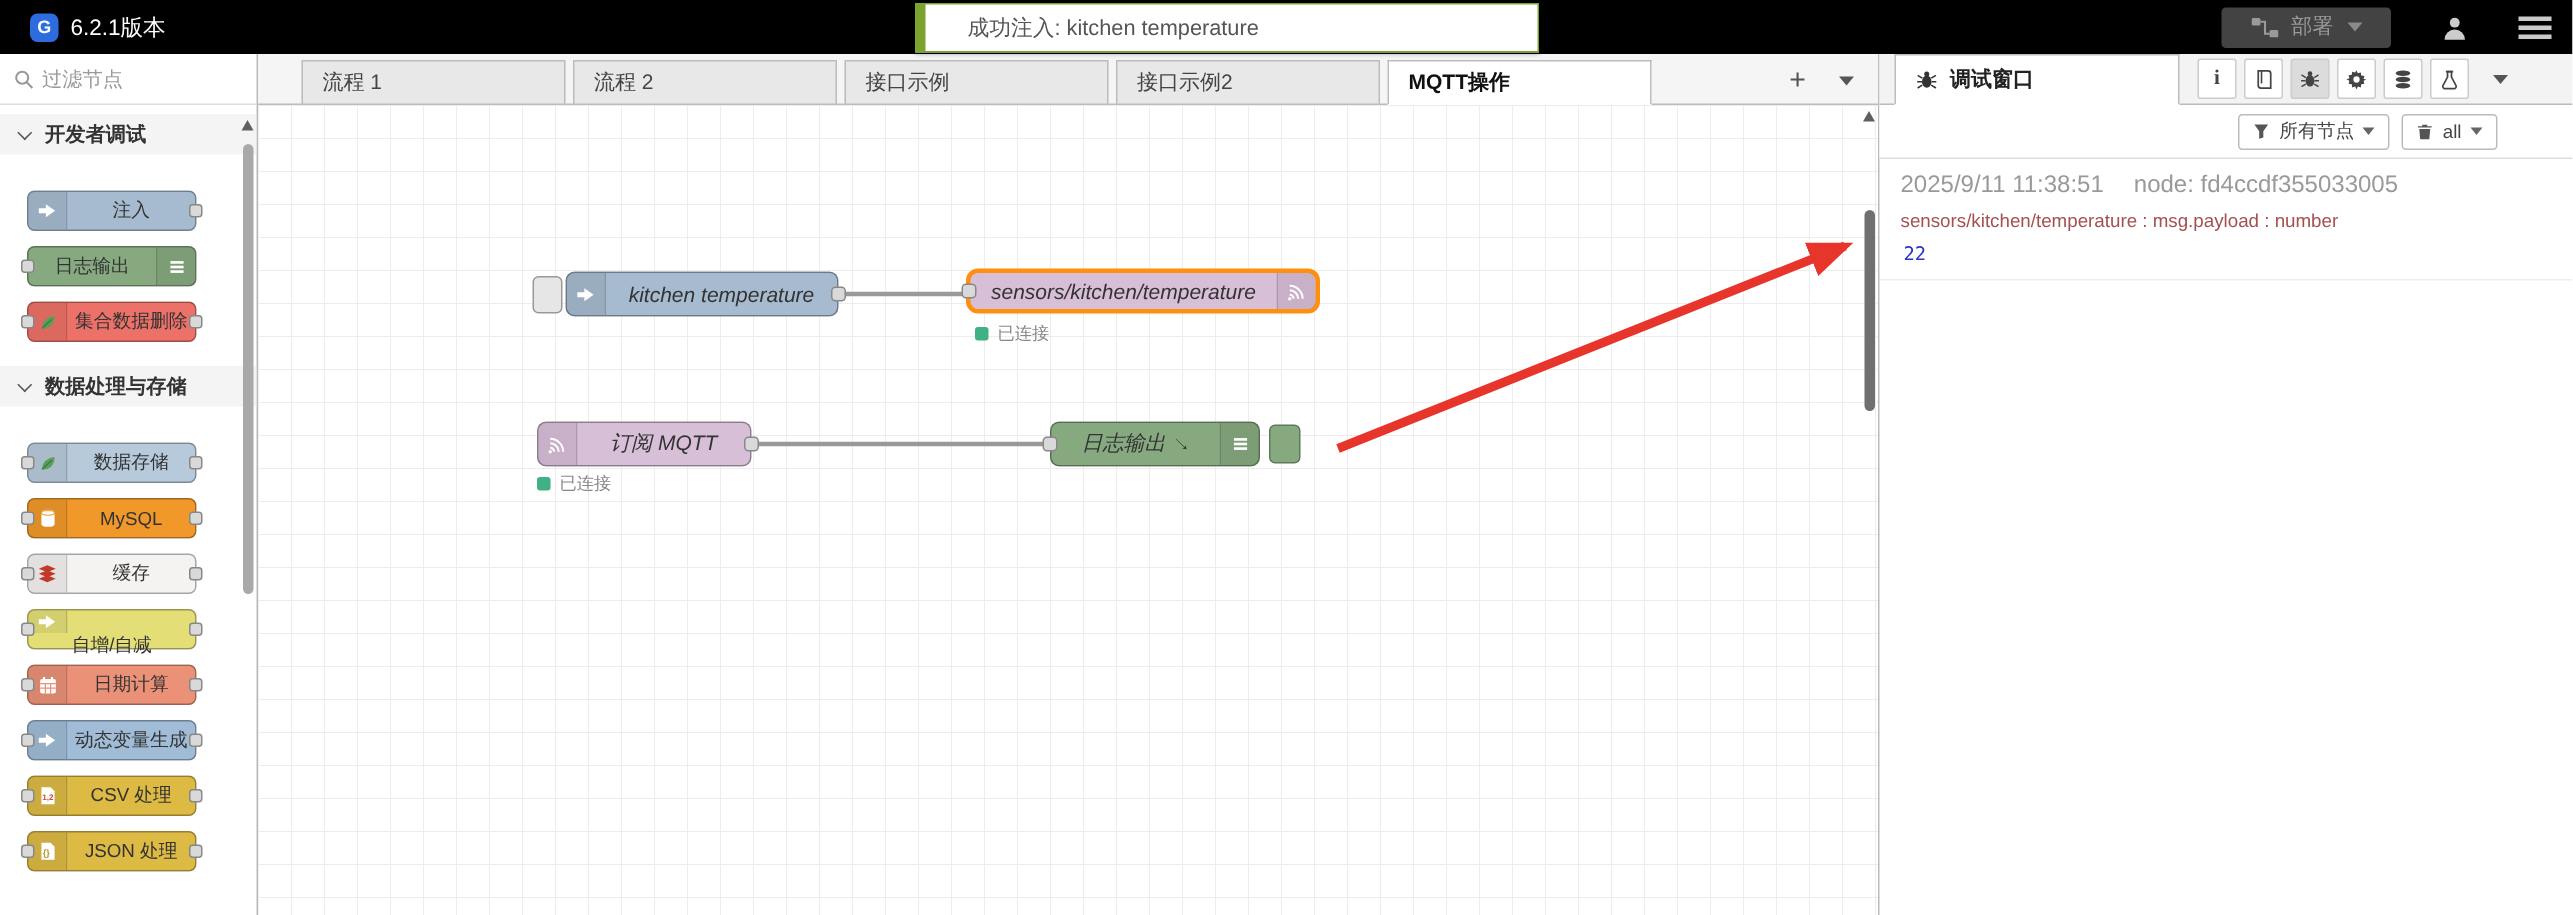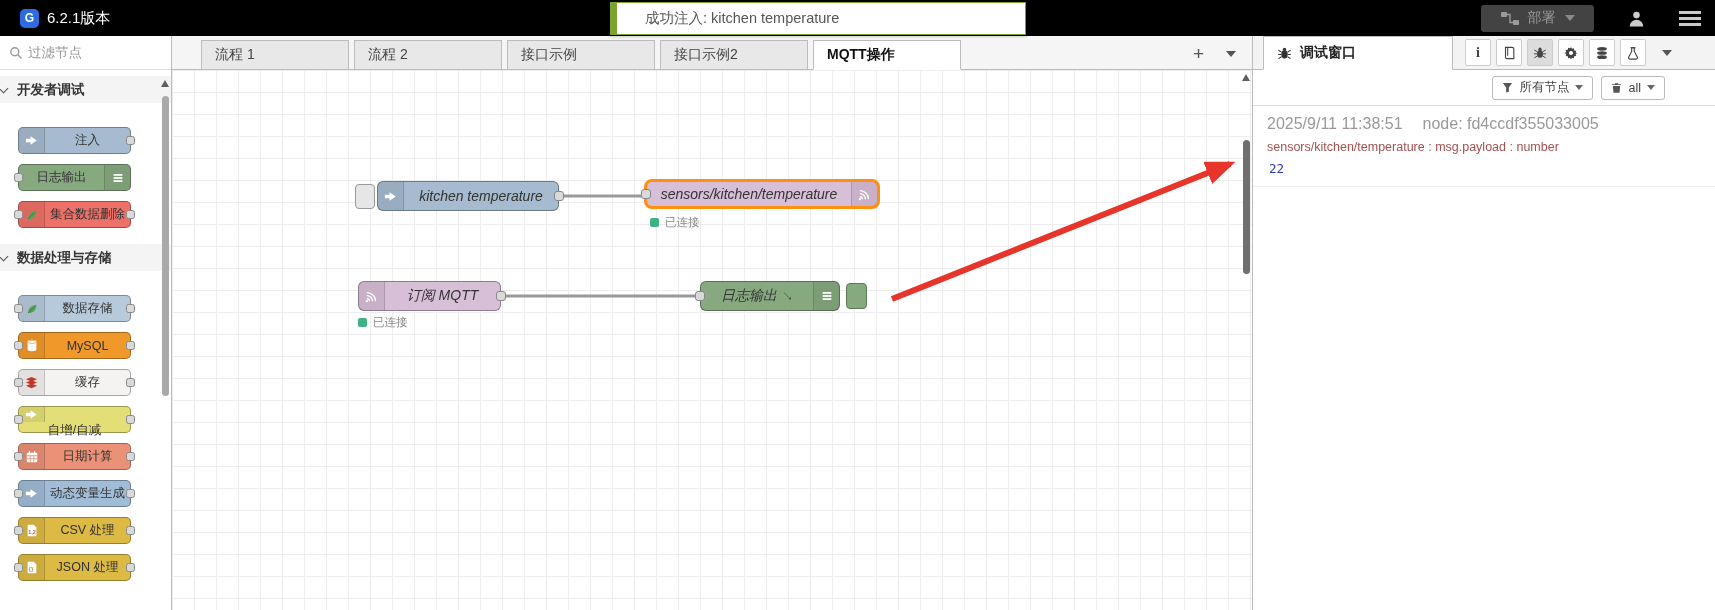--- a/index.html
+++ b/index.html
@@ -22,41 +22,41 @@
   .menu-icon i { display:block; width:22px; height:3px; background:#c9c9c9; }
   
   .main { display:flex; height:574px; }
   
   .palette { width:172px; flex:none; border-right:1px solid #bbb; position:relative; background:#fff; }
   .pal-search { height:34px; border-bottom:1px solid #ddd; position:relative; }
   .pal-search svg { position:absolute; left:9px; top:10px; }
   .pal-search input { width:100%; height:100%; border:none; outline:none; padding-left:28px; font-size:13.5px; font-family:"Liberation Sans",sans-serif; color:#333; background:transparent; }
   .pal-search input::placeholder { color:#999; }
   .pal-scroll { position:relative; height:540px; overflow:hidden; padding-top:6px; }
-  .pal-header { display:flex; align-items:center; gap:10px; background:#f4f4f4; height:27px; font-weight:bold; font-size:13.5px; color:#333; margin-bottom:24px; cursor:pointer; }
+  .pal-header { display:flex; align-items:center; gap:10px; background:#f4f4f4; height:27px; padding-left:13px; font-weight:bold; font-size:13.5px; color:#333; margin-bottom:24px; cursor:pointer; }
   .pal-header.second { margin-top:16px; }
   .chev { width:7px; height:7px; border-right:1.6px solid #555; border-bottom:1.6px solid #555; transform:rotate(45deg); margin-top:-3px; }
   .pnode { position:relative; width:113px; height:27px; margin:0 0 10px 18px; border-radius:5px; border:1px solid rgba(0,0,0,.32); display:flex; align-items:stretch; font-size:12.5px; color:#333; cursor:move; }
   .pnode .plabel { flex:1; display:flex; align-items:center; justify-content:center; white-space:nowrap; padding:0 4px; }
   .isec { width:26px; flex:none; background:rgba(0,0,0,.07); display:flex; align-items:center; justify-content:center; }
   .isec.l { border-right:1px solid rgba(0,0,0,.14); border-radius:4px 0 0 4px; }
   .isec.r { border-left:1px solid rgba(0,0,0,.14); border-radius:0 4px 4px 0; order:2; }
   .pp { position:absolute; width:9px; height:9px; background:#d9d9d9; border:1px solid #888; border-radius:2.5px; top:8px; }
   .pp.l { left:-5px; } .pp.r { right:-5px; }
   .c-inject { background:#a6bbcf; } .c-debug { background:#87a980; } .c-del { background:#ec7168; }
   .c-store { background:#b7cadb; } .c-mysql { background:#f0992a; } .c-redis { background:#f4f3f1; }
   .c-incr { background:#e4de77;flex-direction:column; } .c-date { background:#ea9178; } .c-var { background:#a0bcd6; }
   .c-gold { background:#dcba44; } .c-mqtt { background:#d8bfd8; }
   .pal-sb { position:absolute; top:44px; right:1px; width:9px; bottom:4px; }
   .sb-up { width:0; height:0; border-left:4.5px solid transparent; border-right:4.5px solid transparent; border-bottom:7px solid #5f5f5f; position:absolute; top:0; left:0; }
   .pal-sb .thumb { position:absolute; top:16px; height:300px; left:1px; width:7px; background:#a9a9a9; border-radius:4px; }
   
   .center { flex:1; min-width:0; display:flex; flex-direction:column; }
   .tabbar { height:34px; flex:none; background:#f5f5f5; border-bottom:1px solid #bcbcbc; display:flex; align-items:flex-end; padding-left:29px; }
-  .tab { width:148px; height:30px; margin:0 5px -1px 0; background:#e8e8e8; border:1px solid #bcbcbc; display:flex; align-items:center; padding-left:13px; font-size:14px; color:#444; cursor:pointer; white-space:nowrap; }
+  .tab { width:176px; height:30px; margin:0 5px -1px 0; background:#e8e8e8; border:1px solid #bcbcbc; display:flex; align-items:center; padding-left:13px; font-size:14px; color:#444; cursor:pointer; white-space:nowrap; }
   .tab.active { background:#fff; border-bottom-color:#fff; font-weight:bold; color:#111; }
   .tab-extra { margin-left:auto; display:flex; align-items:center; gap:22px; padding:0 16px 8px 0; }
   .tab-add { font-size:19px; color:#555; line-height:14px; cursor:pointer; }
   .caret.dark { border-top-color:#555; cursor:pointer; }
   .canvas { flex:1; position:relative; overflow:hidden; background-color:#fff;
     background-image:linear-gradient(#ededed 1px, transparent 1px), linear-gradient(90deg, #ededed 1px, transparent 1px);
     background-size:22px 22px; }
   .wires, .annot { position:absolute; left:0; top:0; pointer-events:none; }
   .wires { z-index:1; } .annot { z-index:6; }
   .cnode { position:absolute; z-index:2; height:30px; border-radius:6px; border:1px solid rgba(0,0,0,.35); display:flex; align-items:stretch; font-style:italic; font-size:14px; color:#333; cursor:move; }

